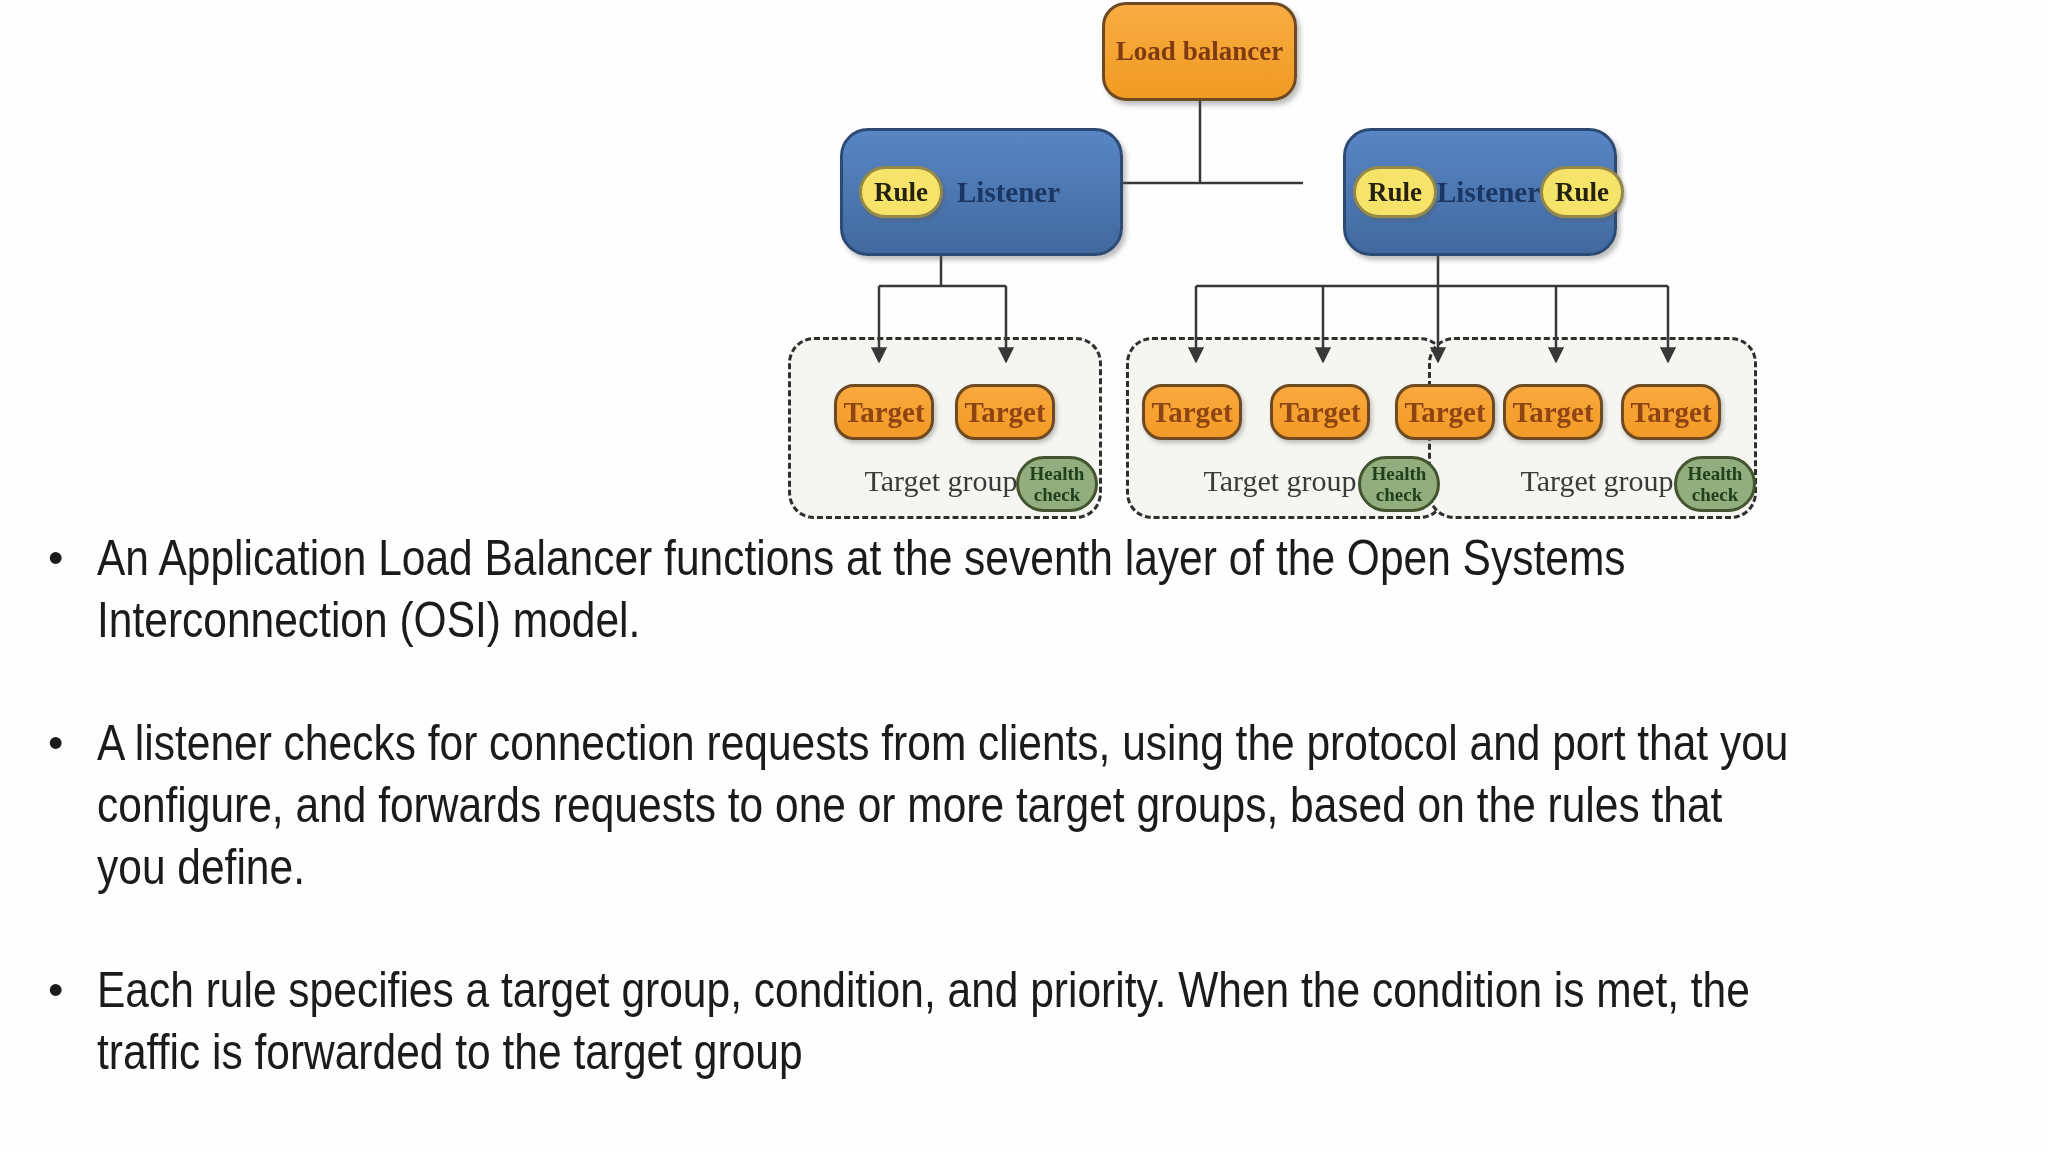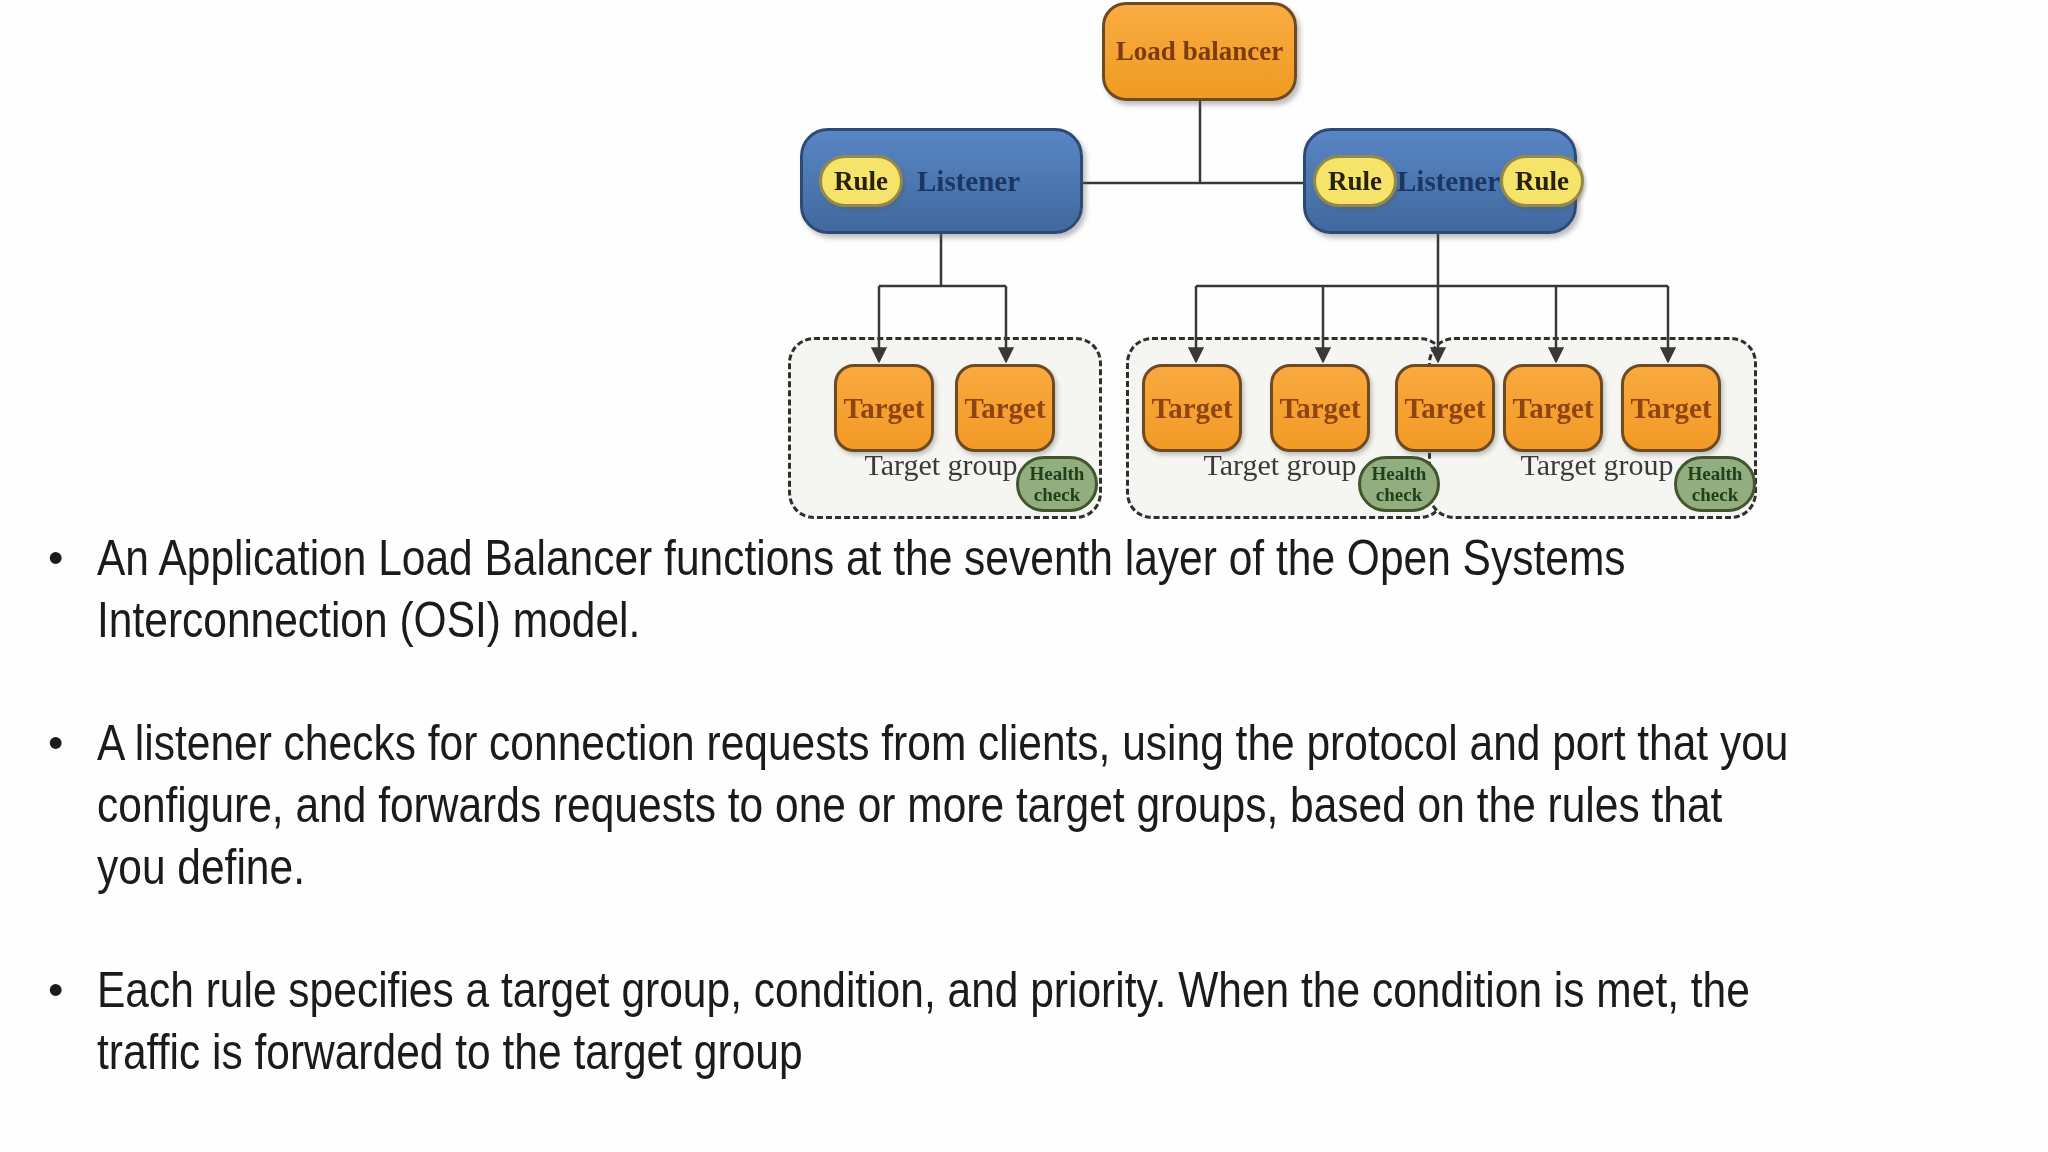--- a/index.html
+++ b/index.html
@@ -24,38 +24,38 @@
   .grp { position:absolute; top:337px; height:182px; border:3px dashed #2F2F2F;
          border-radius:26px; background:#F5F5F1; box-sizing:border-box; z-index:1; }
   .lines-svg { position:absolute; left:0; top:0; z-index:2; }
 
   .box { position:absolute; box-sizing:border-box; display:flex; align-items:center; justify-content:center;
          font-family:"Liberation Serif", serif; z-index:3;
          box-shadow:3px 4px 5px rgba(90,90,90,0.40); }
   .lb  { left:1102px; top:2px; width:195px; height:99px; border-radius:24px;
          background:linear-gradient(180deg,#F9AC42,#F09B22); border:3px solid #6E4A23;
          color:#7E3B12; font-size:27px; font-weight:bold; }
-  .listener { height:106px; top:128px; border-radius:28px;
+  .listener { height:128px; top:128px; border-radius:28px;
          background:linear-gradient(180deg,#5886C4,#41699F); border:3px solid #2C4A73;
-         color:#1C3663; font-size:29px; font-weight:bold; }
+         color:#1C3663; font-size:29px; font-weight:bold;margin-left:40px; }
   .listener.left  { left:800px;  width:283px; justify-content:flex-start; padding:0 0 0 16px; }
   .listener.right { left:1303px; width:274px; justify-content:space-between; padding:0 9px 0 7px; }
   .rule { width:84px; height:52px; flex:0 0 auto; border-radius:26px;
           background:#F6E36A; border:3px solid #95894A; box-sizing:border-box;
           display:flex; align-items:center; justify-content:center;
           color:#26220F; font-size:27px; font-weight:bold;
           box-shadow:2px 3px 3px rgba(90,90,90,0.35); }
   .listener.left .lst-label { margin-left:14px; }
 
-  .target { position:absolute; top:364px; width:100px; height:88px; border-radius:20px;
+  .target { position:absolute; top:384px; width:100px; height:56px; border-radius:20px;
             background:linear-gradient(180deg,#F9A93E,#F29A26); border:3px solid #6E4A23;
             box-sizing:border-box; display:flex; align-items:center; justify-content:center;
             font-family:"Liberation Serif", serif; font-size:29px; font-weight:bold; color:#8E4513;
             z-index:3; box-shadow:2px 3px 4px rgba(90,90,90,0.35); }
-  .tg-label { position:absolute; top:448px; width:180px; text-align:center; z-index:3;
+  .tg-label { position:absolute; top:464px; width:180px; text-align:center; z-index:3;
               font-family:"Liberation Serif", serif; font-size:30px; color:#3A3A3A; }
   .health { position:absolute; top:456px; width:82px; height:56px; border-radius:28px;
             background:#92AE7F; border:3px solid #42552F; box-sizing:border-box; z-index:4;
             display:flex; flex-direction:column; align-items:center; justify-content:center;
             font-family:"Liberation Serif", serif; font-size:19px; line-height:21px;
             font-weight:bold; color:#20401C; }
 </style>
 </head>
 <body>
 

